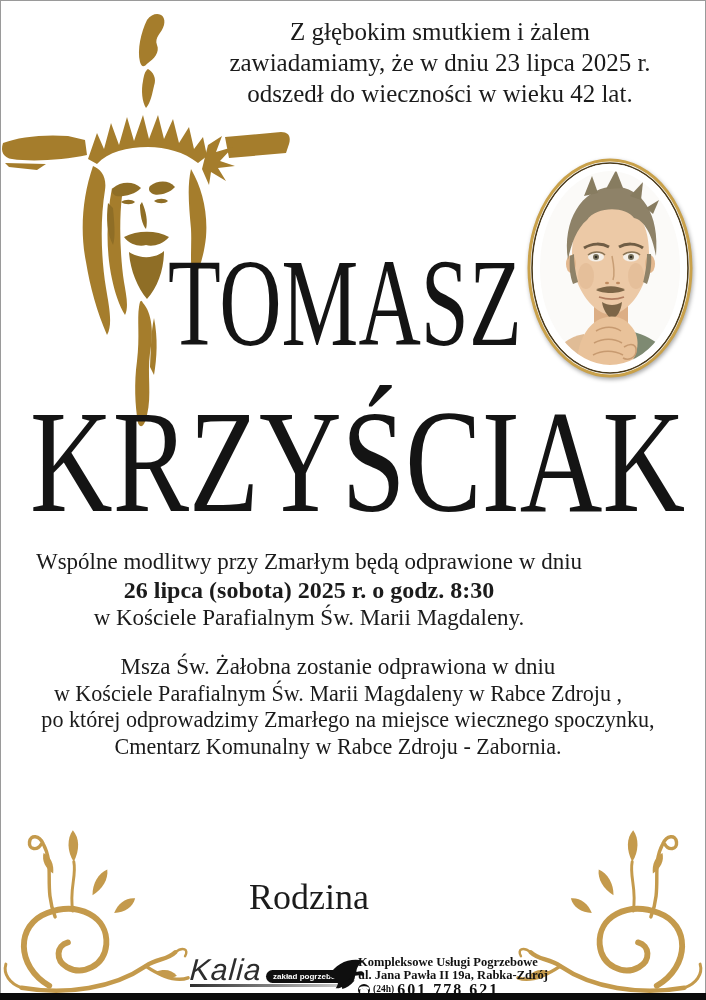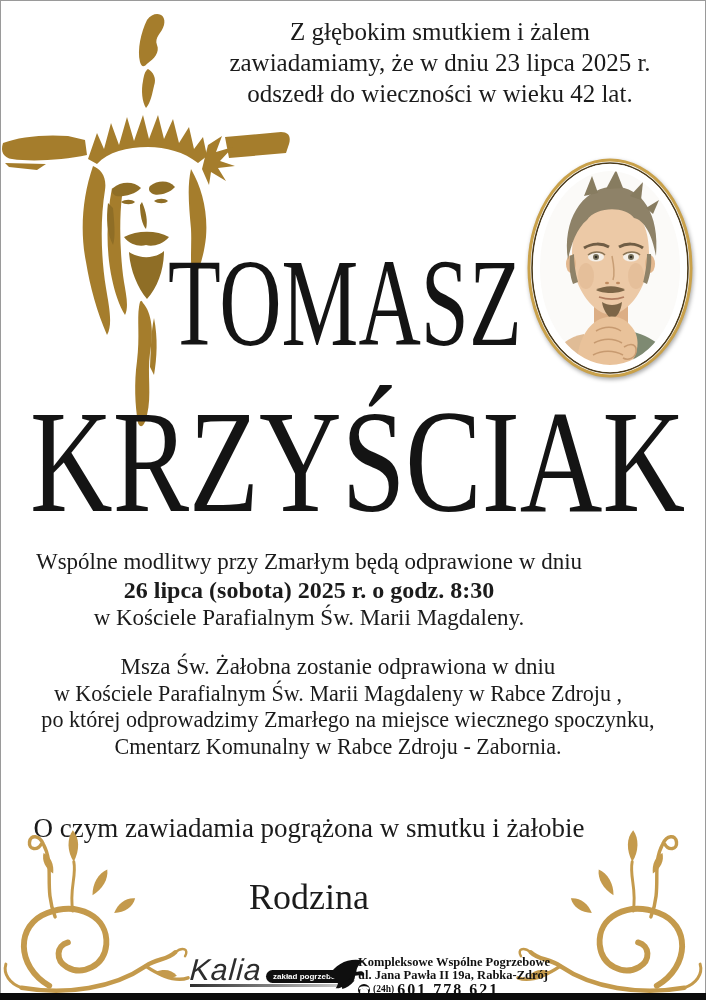--- a/index.html
+++ b/index.html
@@ -149,21 +149,20 @@
     <div>w Kościele Parafialnym Św. Marii Magdaleny.</div>
   </div>
 
   <div class="textblock mass">
     <div>Msza Św. Żałobna zostanie odprawiona w dniu</div>
     <div class="condensed">w Kościele Parafialnym Św. Marii Magdaleny w Rabce Zdroju ,</div>
     <div class="condensed">po której odprowadzimy Zmarłego na miejsce wiecznego spoczynku,</div>
     <div class="condensed">Cmentarz Komunalny w Rabce Zdroju - Zabornia.</div>
   </div>
 
-  <div class="textblock closing">O czym zawiadamia pogrążona w smutku i żałobie</div>
   <div class="textblock signature">Rodzina</div>
 
   <svg class="flourish left" viewBox="0 0 195 172" xmlns="http://www.w3.org/2000/svg">
     <g fill="none" stroke="#c49a4c" stroke-linecap="round">
       <path d="M52,166 C18,146 18,104 50,92 C82,80 112,96 110,124 C108,146 86,156 70,147 C58,140 59,125 71,122" stroke-width="6"></path>
       <path d="M24,168 C70,176 118,168 150,146 C162,138 172,140 180,132" stroke-width="4.5"></path>
       <path d="M150,146 C168,158 182,162 193,158" stroke-width="3.5"></path>
       <path d="M58,96 C46,66 58,44 46,22 C42,13 33,12 32,20 C31,28 40,29 44,22" stroke-width="3.5"></path>
       <path d="M76,90 C72,68 80,55 77,40" stroke-width="3"></path>
       <path d="M24,168 C12,164 5,154 8,144" stroke-width="3"></path>
@@ -201,21 +200,21 @@
     <div class="logo-underline"></div>
     <span class="logo-banner">zakład pogrzebowy</span>
     <svg class="bird" viewBox="0 0 40 36" xmlns="http://www.w3.org/2000/svg">
       <path fill="#0f0f0f" d="M1,20 C8,6 24,0 38,4 C33,7 30,11 30,16 C36,14 39,16 38,20 C30,18 24,20 20,26 C17,31 13,34 8,33 C11,29 11,26 9,24 C6,22 3,22 1,20 Z"></path>
       <path fill="#0f0f0f" d="M14,28 C18,24 24,23 28,25 C24,30 19,33 15,34 Z"></path>
     </svg>
     <div class="logo-owner">Andrzej Kopytek</div>
   </div>
 
   <div class="contact">
-    <div>Kompleksowe Wspólne Pogrzebowe</div>
+    <div>Kompleksowe Usługi Pogrzebowe</div>
     <div>ul. Jana Pawła II 19a, Rabka-Zdrój</div>
     <div class="phone-line">
       <span class="phone-icon">☎</span>
       <span class="phone-hours">(24h)</span>
       <span class="phone-number">601 778 621</span>
     </div>
   </div>
 
   <div class="bottom-bar"></div>
 </div>

